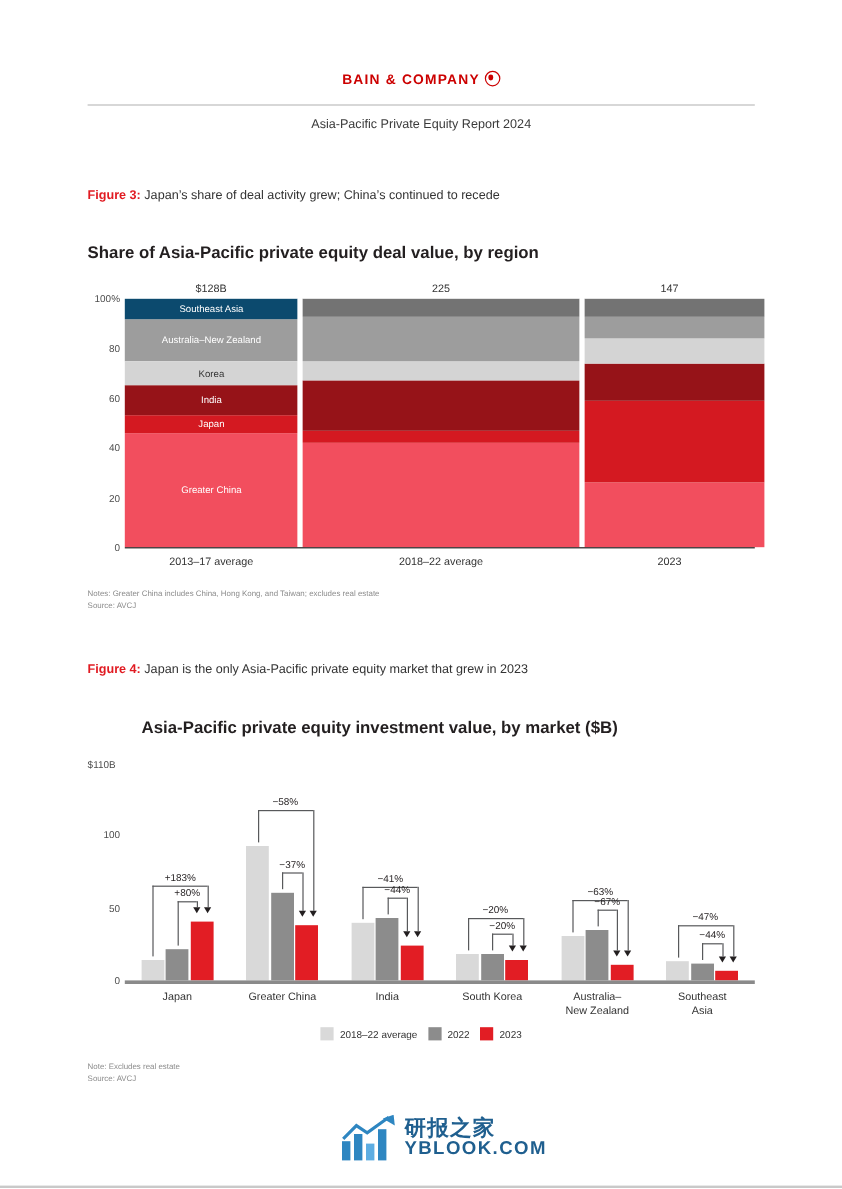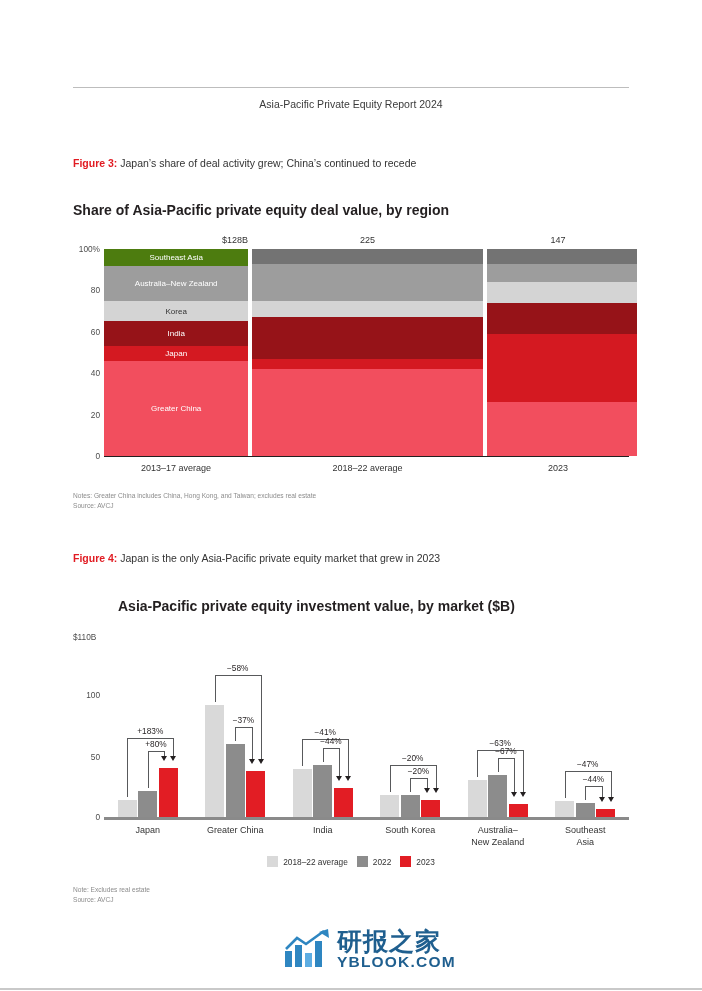--- a/index.html
+++ b/index.html
@@ -71,68 +71,71 @@
 
   
   #legend{position:absolute;left:0;top:856px;width:702px;
           display:flex;justify-content:center;align-items:center;gap:9px;}
   .lg-item{display:flex;align-items:center;gap:5px;}
   .lg-sw{width:11px;height:11px;display:block;}
   .lg-tx{font-size:8.3px;color:#333333;}
 
   
   #wm{position:absolute;left:284px;top:929px;display:flex;align-items:center;gap:7px;}
-  .wm-cn{font-size:25px;font-weight:bold;color:#1f5f8f;letter-spacing:1px;line-height:1;
+  .wm-cn{font-size:18px;font-weight:bold;color:#1f5f8f;letter-spacing:1px;line-height:1;
          font-family:"DejaVu Sans", sans-serif;}
   .wm-en{font-size:15.5px;font-weight:bold;color:#1f5f8f;letter-spacing:1.2px;line-height:1;}
   .wm-bottom-rule{position:absolute;left:0;top:988px;width:702px;height:2px;background:#c9c9c9;}
 </style>
 </head>
 <body>
 
 <div class="page">
 
+  <div class="brand">
+    <span>BAIN &amp; COMPANY</span><span class="bullet"></span>
+  </div>
   <div class="rule"></div>
   <div class="report-title">Asia-Pacific Private Equity Report 2024</div>
 
   <div class="fig-line" style="left:73px;top:157px;">
     <span class="lbl">Figure 3:</span>
     <span>Japan’s share of deal activity grew; China’s continued to recede</span>
   </div>
   <div class="sub-title" style="left:73px;top:202px;">Share of Asia-Pacific private equity deal value, by region</div>
 
   <div class="axis-lbl" style="left:58px;top:244px;width:42px;">100%</div>
   <div class="axis-lbl" style="left:58px;top:285px;width:42px;">80</div>
   <div class="axis-lbl" style="left:58px;top:327px;width:42px;">60</div>
   <div class="axis-lbl" style="left:58px;top:368px;width:42px;">40</div>
   <div class="axis-lbl" style="left:58px;top:410px;width:42px;">20</div>
   <div class="axis-lbl" style="left:58px;top:451px;width:42px;">0</div>
 
-  <div class="col-total" style="left:104px;top:235px;width:144px;text-align:right;">$128B</div>
+  <div class="col-total" style="left:104px;top:235px;width:144px;">$128B</div>
   <div class="col-total" style="left:252px;top:235px;width:231px;">225</div>
   <div class="col-total" style="left:487px;top:235px;width:142px;">147</div>
 
   <div id="fig3-plot">
       <div class="stack" style="left: 0px; width: 144.375px;">
         <div class="seg" style="background: rgb(242, 78, 94); height: 95.22px; bottom: 0px; top: auto;">
           <span>Greater China</span>
         </div>
         <div class="seg" style="background: rgb(212, 25, 33); height: 14.49px; bottom: 95.22px; top: auto;">
           <span>Japan</span>
         </div>
         <div class="seg" style="background: rgb(150, 19, 24); height: 24.84px; bottom: 109.71px; top: auto;">
           <span>India</span>
         </div>
         <div class="seg" style="background: rgb(157, 157, 157); height: 35.19px; bottom: 155.25px; top: auto;">
           <span>Australia–New Zealand</span>
         </div>
         <div class="seg korea" style="background: rgb(212, 212, 212); height: 20.7px; bottom: 134.55px; top: auto;">
           <span>Korea</span>
         </div>
-        <div class="seg" style="background: #4d7c0f; height: 16.56px; bottom: 190.44px; top: auto;">
+        <div class="seg" style="background: #0c4a6e; height: 16.56px; bottom: 190.44px; top: auto;">
           <span>Southeast Asia</span>
         </div>
       </div>
       <div class="stack" style="left: 148.375px; width: 231px;">
         <div class="seg" style="background: rgb(242, 78, 94); height: 86.94px; bottom: 0px; top: auto;"></div>
         <div class="seg" style="background: rgb(212, 25, 33); height: 10.35px; bottom: 86.94px; top: auto;"></div>
         <div class="seg" style="background: rgb(150, 19, 24); height: 41.4px; bottom: 97.29px; top: auto;"></div>
         <div class="seg korea" style="background: rgb(212, 212, 212); height: 16.56px; bottom: 138.69px; top: auto;"></div>
         <div class="seg" style="background: rgb(157, 157, 157); height: 37.26px; bottom: 155.25px; top: auto;"></div>
         <div class="seg" style="background: rgb(115, 115, 115); height: 14.49px; bottom: 192.51px; top: auto;"></div>

